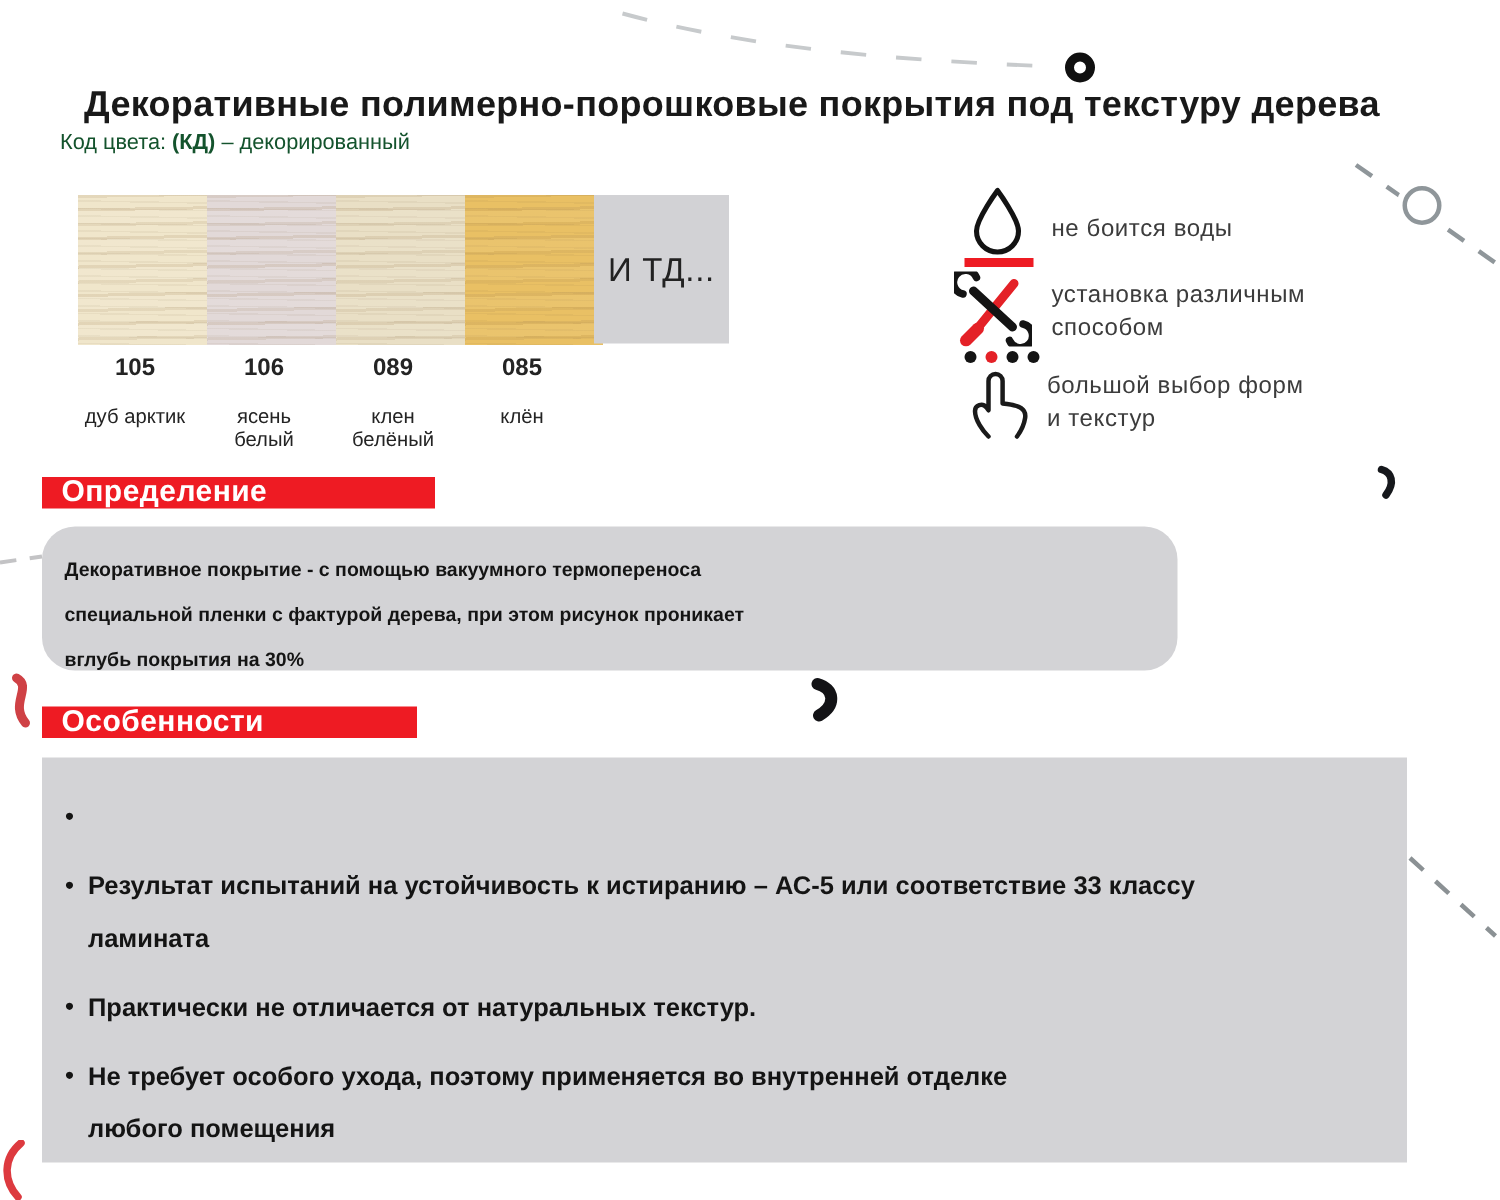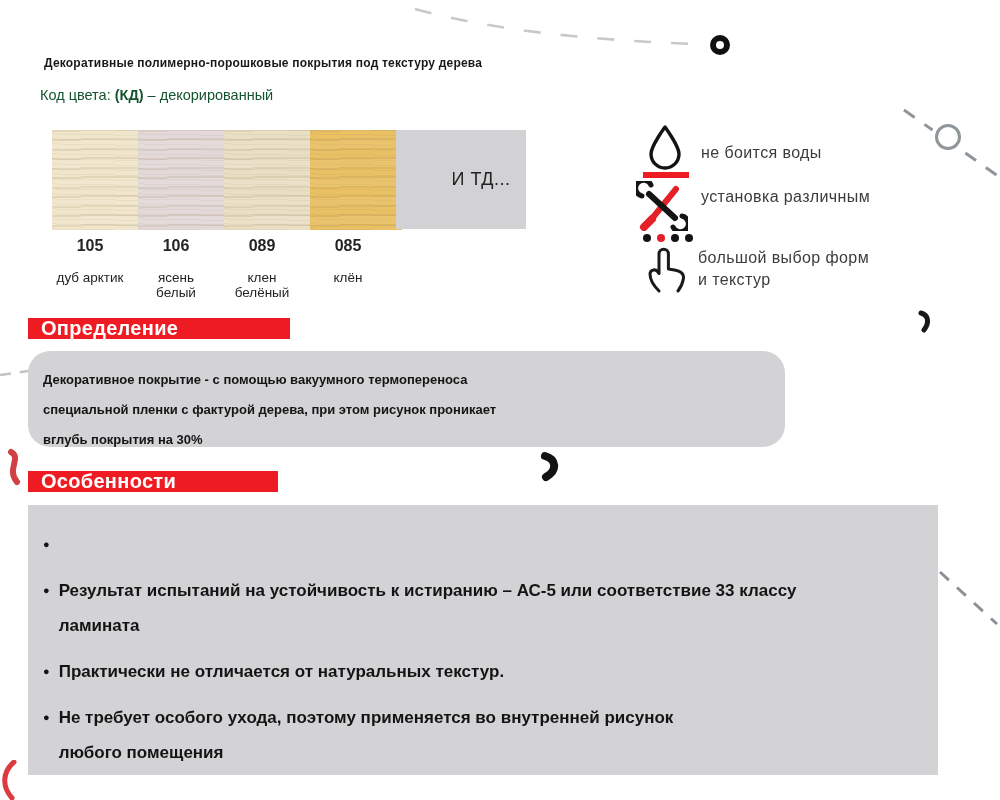--- a/index.html
+++ b/index.html
@@ -4,41 +4,41 @@
 <style>
   html,body { margin:0; padding:0; }
   body {
     width:1000px; height:800px; position:relative; overflow:hidden;
     background:#ffffff; color:#1c1c1c;
     font-family:"Liberation Sans", sans-serif;
   }
   .abs { position:absolute; }
 
   
-  .title { left:44px; top:56px; font-size:12px; font-weight:bold; letter-spacing:.2px; color:#191919; }
+  .title { left:56px; top:56px; font-size:24px; font-weight:bold; letter-spacing:.2px; color:#191919; }
   .subtitle { left:40px; top:87px; font-size:14.5px; color:#14532d; }
   .subtitle b { font-weight:bold; }
 
   
   .swatch-row { left:52px; top:130px; display:flex; gap:10px; }
   .swatch-cell { width:76px; text-align:center; }
   .swatch {
     width:92px; height:100px;
     background-image:
       repeating-linear-gradient(179deg,
         rgba(146,116,76,.13) 0 2px, rgba(255,255,255,0) 2px 9px,
         rgba(158,126,84,.17) 9px 11px, rgba(255,255,255,.06) 11px 19px),
       repeating-linear-gradient(181deg,
         rgba(120,95,60,.07) 0 1px, rgba(255,255,255,0) 1px 5px);
   }
   .swatch-code { margin-top:7px; font-size:16px; font-weight:bold; color:#242424; }
   .swatch-name { margin-top:15px; font-size:13.5px; color:#242424; }
   .etc-box {
     width:90px; height:99px; display:flex; align-items:center; justify-content:center;
-    font-size:18px; letter-spacing:.5px; color:#222;padding-left:40px;
+    font-size:22px; letter-spacing:.5px; color:#222;
   }
 
   
   .benefit-label { font-size:16px; color:#3c3c3c; letter-spacing:.4px; line-height:22px; }
 
   
   .banner {
     left:28px; height:21px; color:#fff; font-weight:bold; font-size:20px;
     letter-spacing:.3px; padding-left:13px; display:flex; align-items:center;
   }
@@ -99,20 +99,21 @@
 
 <svg class="abs" style="left:636px;top:181px" width="52" height="50" viewBox="0 0 52 50">
   <path d="M40 8 L14 40" stroke="#e42127" stroke-width="6" stroke-linecap="round"></path>
   <path d="M16 38 L8 46" stroke="#e42127" stroke-width="8" stroke-linecap="round"></path>
   <path d="M13 13 L39 37" stroke="#141414" stroke-width="6" stroke-linecap="round"></path>
   <path d="M15 4 a8 8 0 1 0 -9 11" fill="none" stroke="#141414" stroke-width="5" stroke-linecap="round"></path>
   <path d="M37 46 a8 8 0 1 0 9 -11" fill="none" stroke="#141414" stroke-width="5" stroke-linecap="round"></path>
 </svg>
 <div class="abs benefit-label" style="left:701px;top:186px">
   <div>установка различным</div>
+  <div>способом</div>
 </div>
 
 <svg class="abs" style="left:642px;top:233px" width="52" height="10" viewBox="0 0 52 10">
   <circle cx="5" cy="5" r="4" fill="#141414"></circle>
   <circle cx="19" cy="5" r="4" fill="#e42127"></circle>
   <circle cx="33" cy="5" r="4" fill="#141414"></circle>
   <circle cx="47" cy="5" r="4" fill="#141414"></circle>
 </svg>
 <svg class="abs" style="left:644px;top:243px" width="46" height="52" viewBox="0 0 46 52">
   <path d="M15 48 C11 44 6 37 6 31 c0-4 5-5.5 7.5-2.5 l1.5 2 V11 a4.7 4.7 0 0 1 9.4 0 v15 l3 .4 c8 1 13 3.2 12 9.4 c-.8 5.2-3 9-5.4 12.2" fill="none" stroke="#1a1a1a" stroke-width="3" stroke-linecap="round" stroke-linejoin="round"></path>
@@ -145,21 +146,21 @@
   </div>
   <div class="bullet">
     <span class="dot">●</span>
     <div class="bl">
         <div>Практически не отличается от натуральных текстур.</div>
       </div>
   </div>
   <div class="bullet">
     <span class="dot">●</span>
     <div class="bl">
-        <div>Не требует особого ухода, поэтому применяется во внутренней рисунок</div>
+        <div>Не требует особого ухода, поэтому применяется во внутренней отделке</div>
         <div>любого помещения</div>
       </div>
   </div>
 </div>
 
 <svg class="abs" style="left:405px;top:2px" width="300" height="50" viewBox="0 0 300 50">
   <path d="M10 7 C95 30 190 38 290 42" fill="none" stroke="#c7cacc" stroke-width="2.6" stroke-dasharray="17 20"></path>
 </svg>
 <svg class="abs" style="left:707px;top:32px" width="26" height="26" viewBox="0 0 26 26">
   <circle cx="13" cy="13" r="7" fill="none" stroke="#101010" stroke-width="6"></circle>

